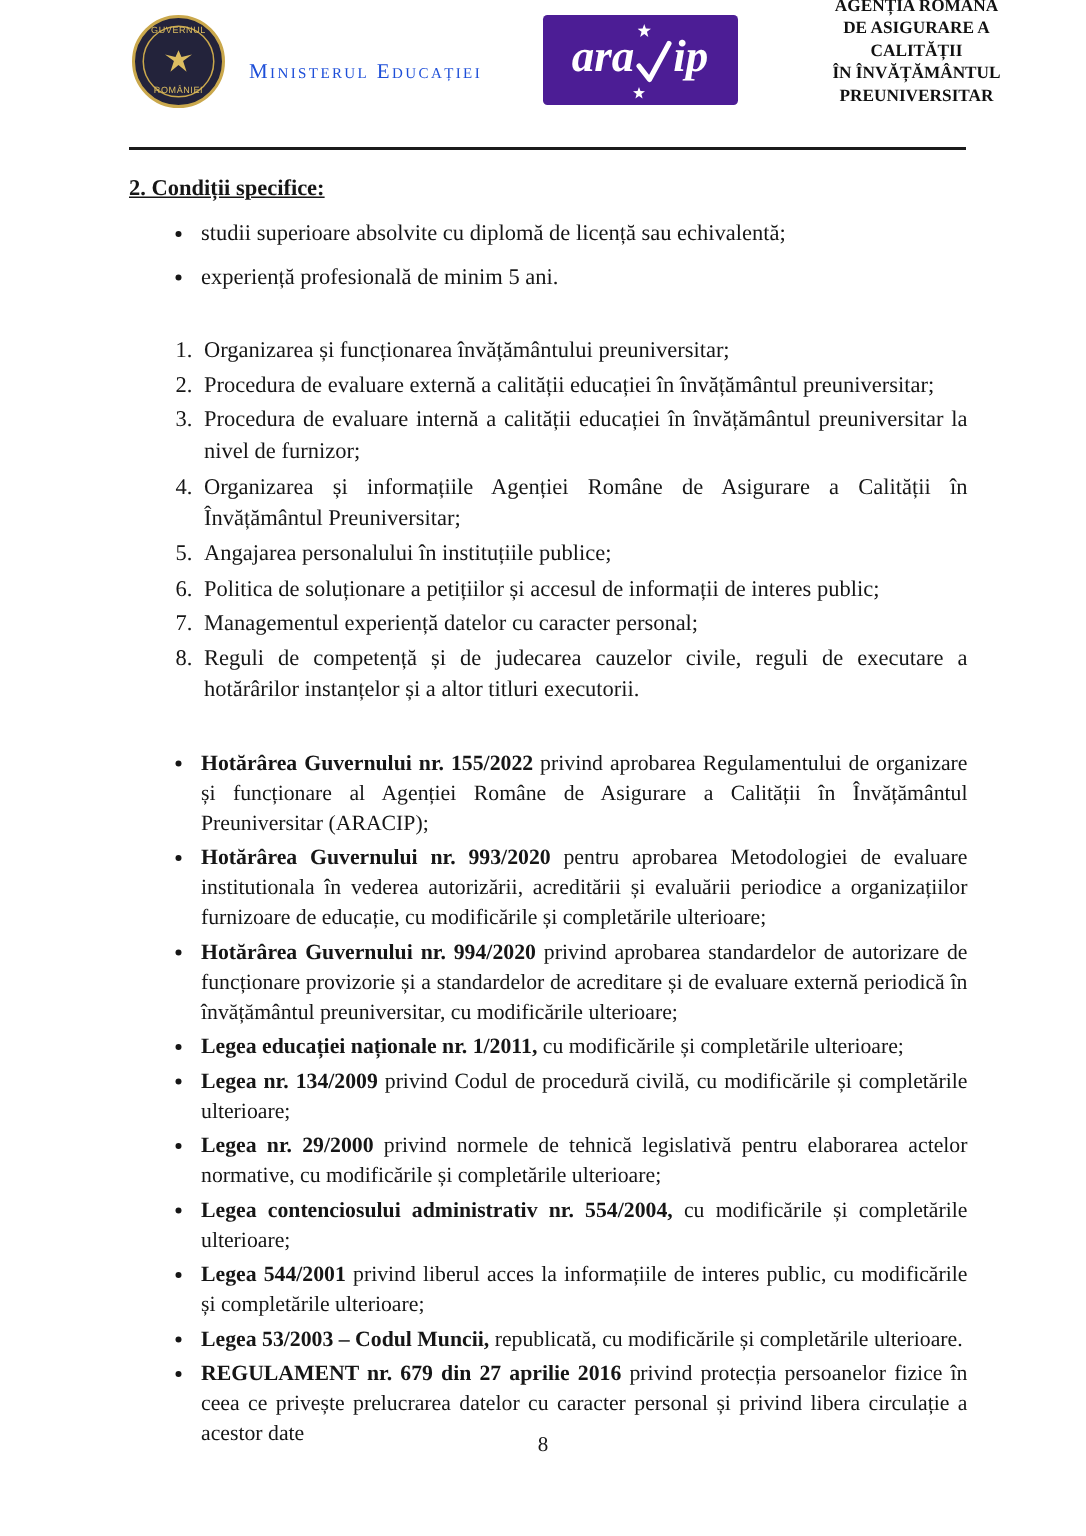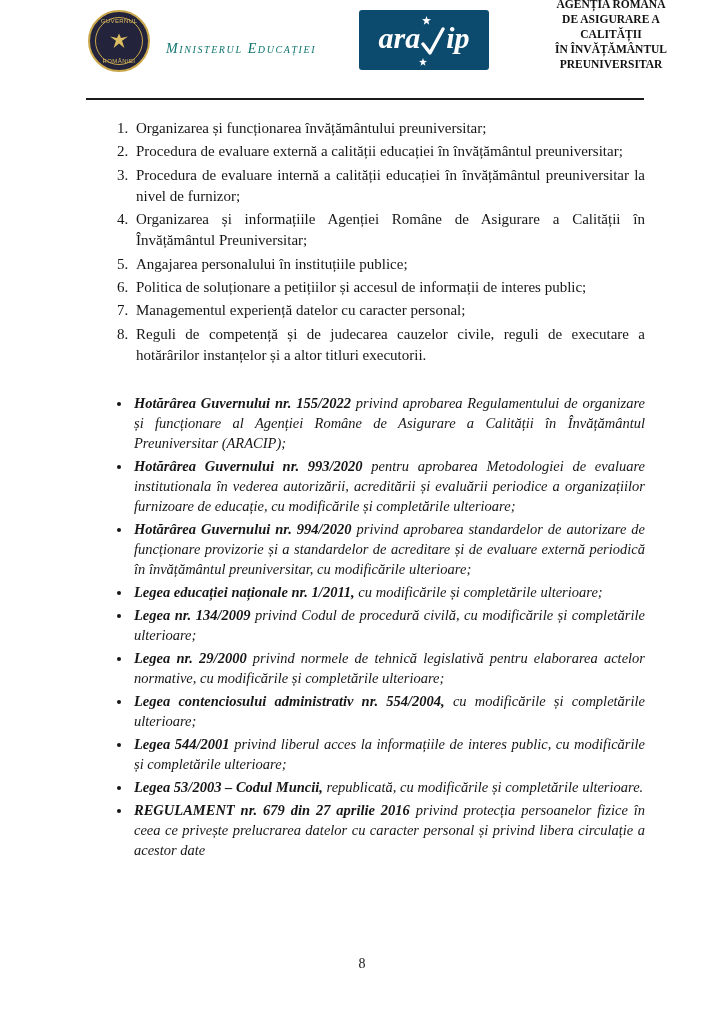--- a/index.html
+++ b/index.html
@@ -27,24 +27,24 @@
     color:#dcbd61;font-size:6px;letter-spacing:.4px;font-family:"Liberation Sans",sans-serif;
   }
   .seal-top{top:6px}
   .seal-bottom{bottom:6px}
   .seal-eagle{
     position:absolute;top:50%;left:50%;transform:translate(-50%,-52%);
     line-height:0;
   }
   .ministry{
     font-variant:small-caps;letter-spacing:1.6px;
-    font-size:14px;color:#0f766e;margin-top:16px;white-space:nowrap;font-style:italic;
+    font-size:14px;color:#1d4ed8;margin-top:16px;white-space:nowrap;
   }
   .aracip{
-    width:130px;height:60px;background:#0c4a6e;border-radius:3px;
+    width:130px;height:60px;background:#4c1d95;border-radius:3px;
     color:#fff;display:flex;align-items:center;justify-content:center;
     font-style:italic;font-size:30px;font-weight:600;margin-top:4px;
     position:relative;flex:0 0 auto;
   }
   .aracip .txt{position:relative;top:-2px}
   .aracip svg{display:block}
   .aracip .check{margin:0 1px;position:relative;top:2px}
   .aracip .star-top{position:absolute;top:6px;left:63px;line-height:0}
   .aracip .star-bottom{position:absolute;bottom:4px;left:60px;line-height:0}
   .agency{
@@ -58,21 +58,21 @@
     font-weight:700;text-decoration:underline;font-size:15px;margin:0 0 11px 0;
   }
   .sect{margin-bottom:27px}
   ul.b-list{list-style:disc;padding:0 0 0 46px;margin:0}
   ul.b-list li{padding-left:2px;margin-bottom:7px;line-height:1.45}
   ol.n-list{list-style:decimal;padding:0 0 0 46px;margin:0}
   ol.n-list li{padding-left:4px;margin-bottom:2px;line-height:1.42;text-align:justify}
   ul.bib{list-style:disc;padding:0 0 0 46px;margin:0}
   ul.bib li{
     padding-left:2px;margin-bottom:3px;line-height:1.38;
-    text-align:justify;font-size:14.5px;font-style:italic;
+    text-align:justify;font-size:14.5px;
   }
   .bb{font-weight:700}
   .page-num{
     position:absolute;left:0;right:0;bottom:52px;text-align:center;font-size:14px;
   }
 </style>
 </head>
 <body>
 
 <div class="header">
@@ -116,20 +116,27 @@
     <div>CALITĂȚII</div>
     <div>ÎN ÎNVĂȚĂMÂNTUL</div>
     <div>PREUNIVERSITAR</div>
   </div>
 </div>
 
 <div class="rule"></div>
 
 <div class="content">
 
+  <div class="sect">
+    <div class="h">2. Condiții specifice:</div>
+    <ul class="b-list">
+      <li>studii superioare absolvite cu diplomă de licență sau echivalentă;</li>
+      <li>experiență profesională de minim 5 ani.</li>
+    </ul>
+  </div>
 
   <div class="sect">
     <ol class="n-list">
       <li>Organizarea și funcționarea învățământului preuniversitar;</li>
       <li>Procedura de evaluare externă a calității educației în învățământul preuniversitar;</li>
       <li>Procedura de evaluare internă a calității educației în învățământul preuniversitar la nivel de furnizor;</li>
       <li>Organizarea și informațiile Agenției Române de Asigurare a Calității în Învățământul Preuniversitar;</li>
       <li>Angajarea personalului în instituțiile publice;</li>
       <li>Politica de soluționare a petițiilor și accesul de informații de interes public;</li>
       <li>Managementul experiență datelor cu caracter personal;</li>

